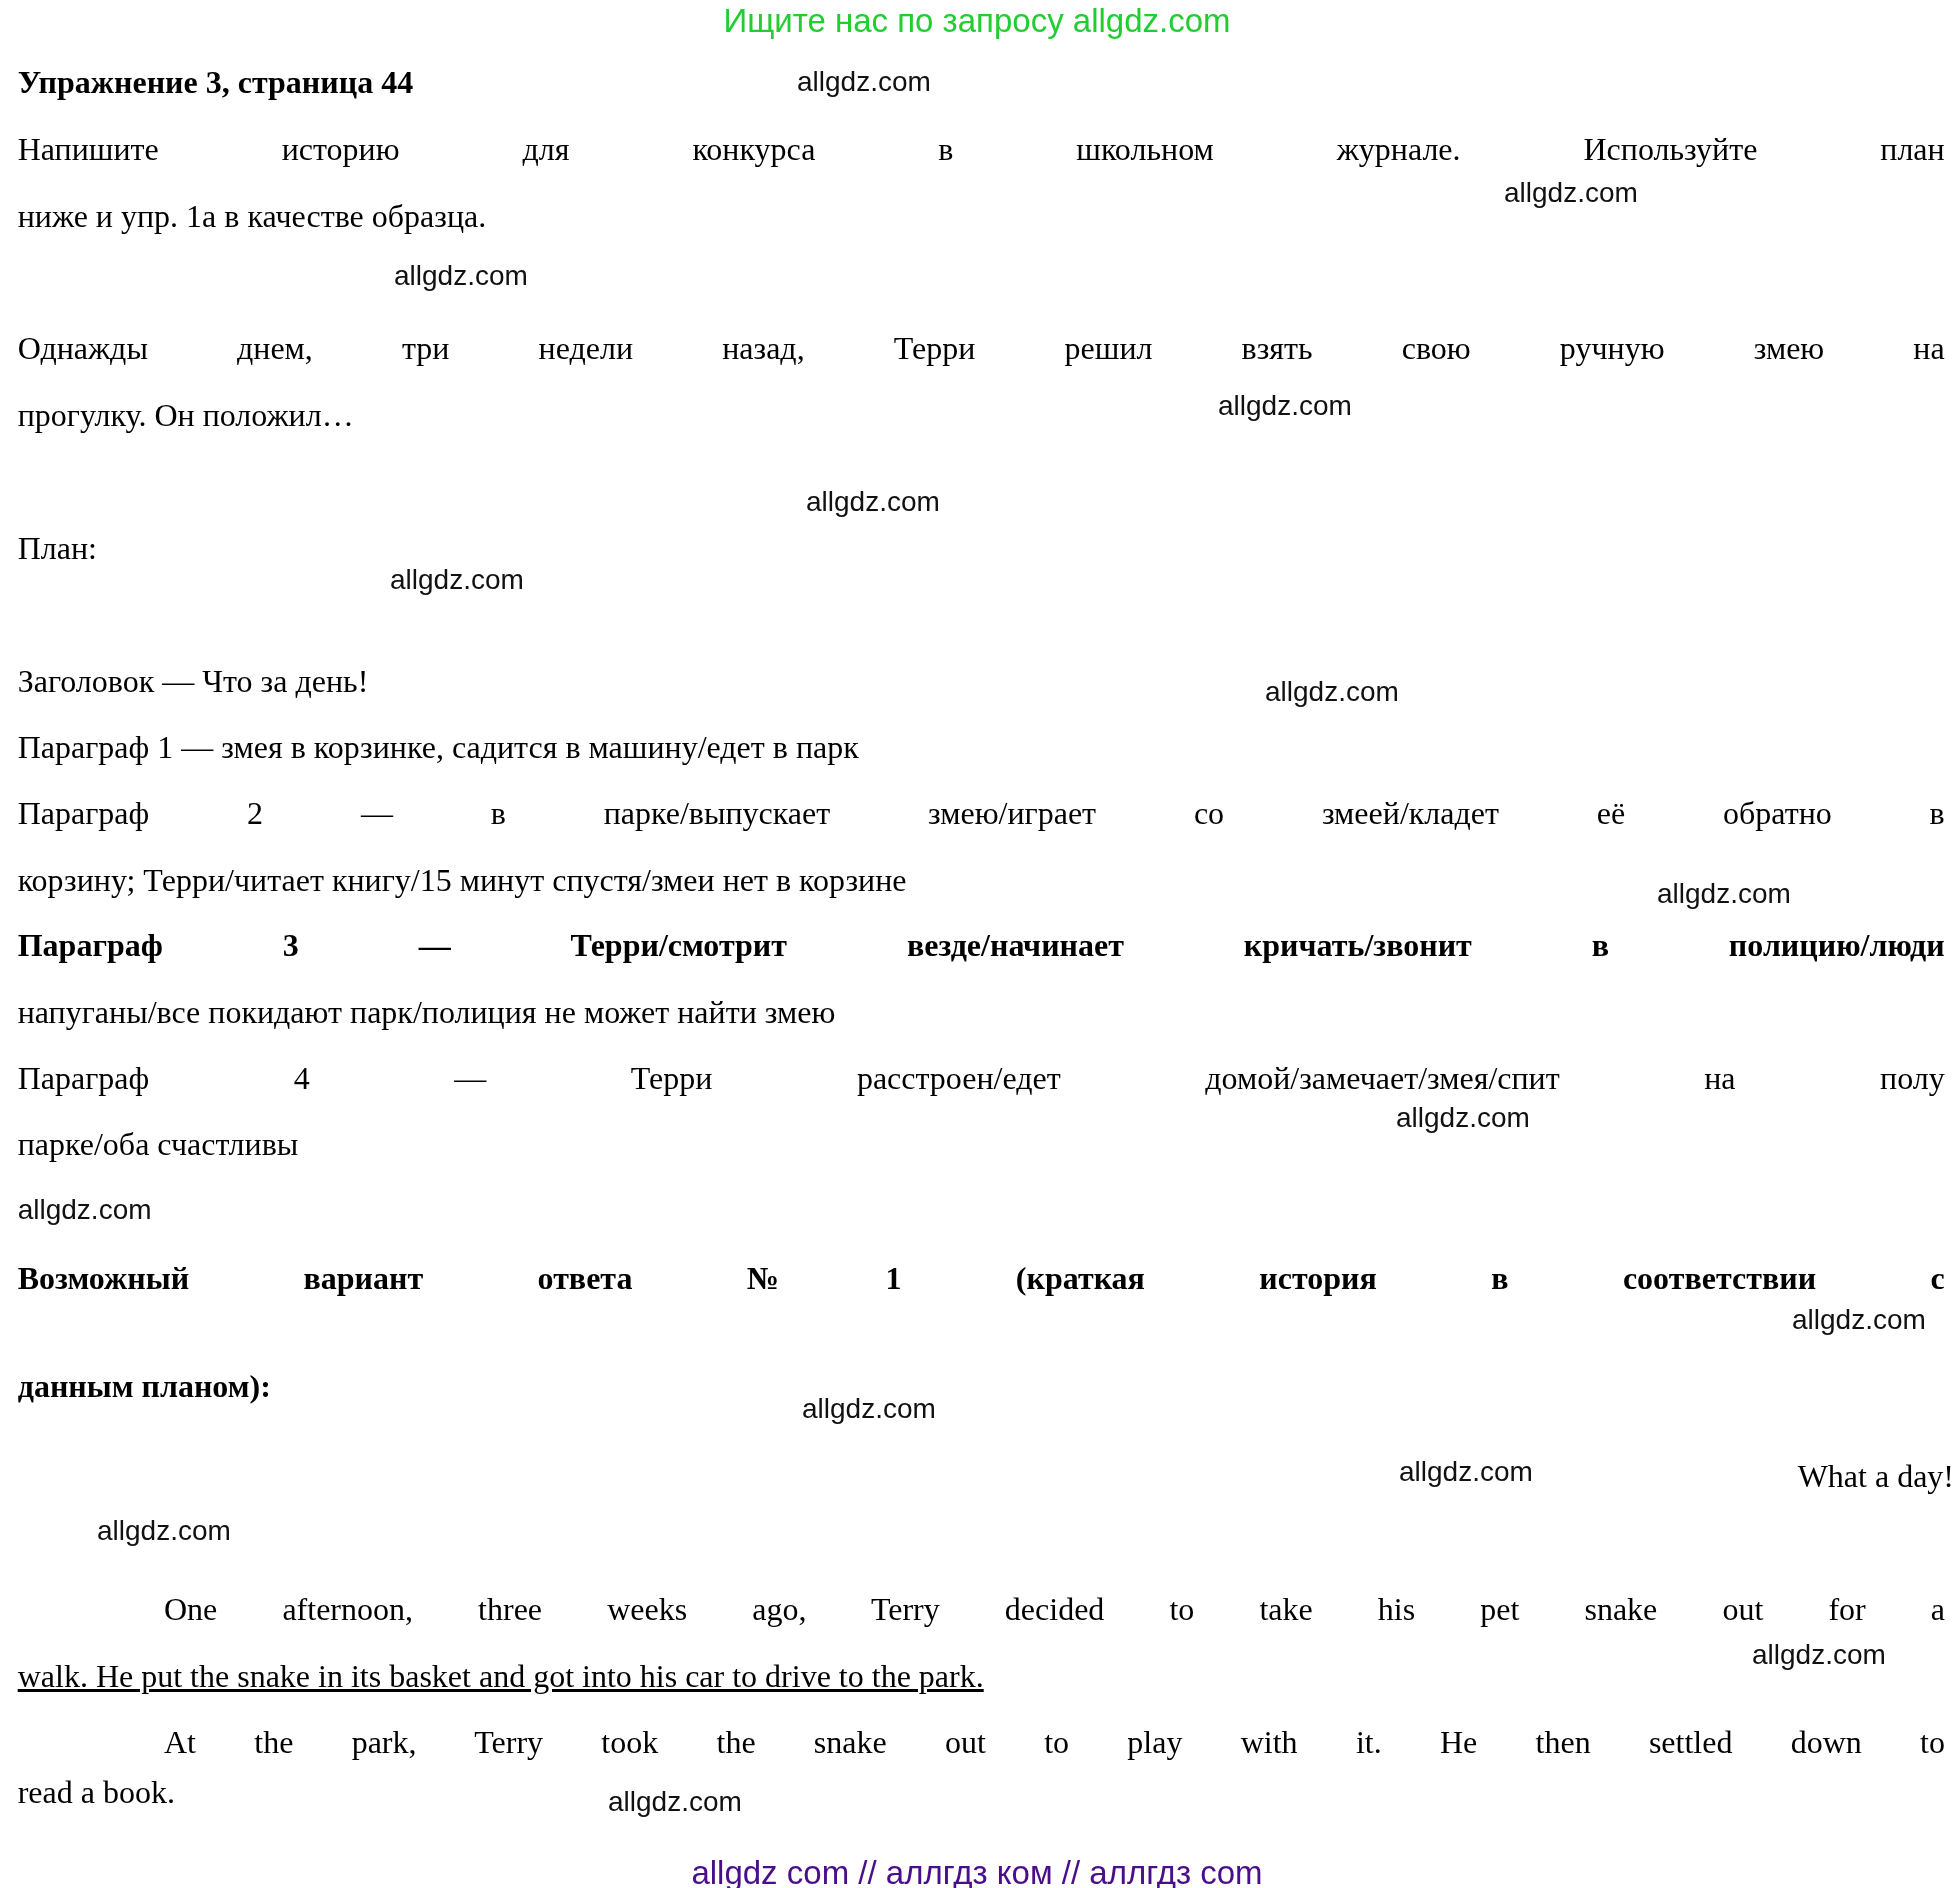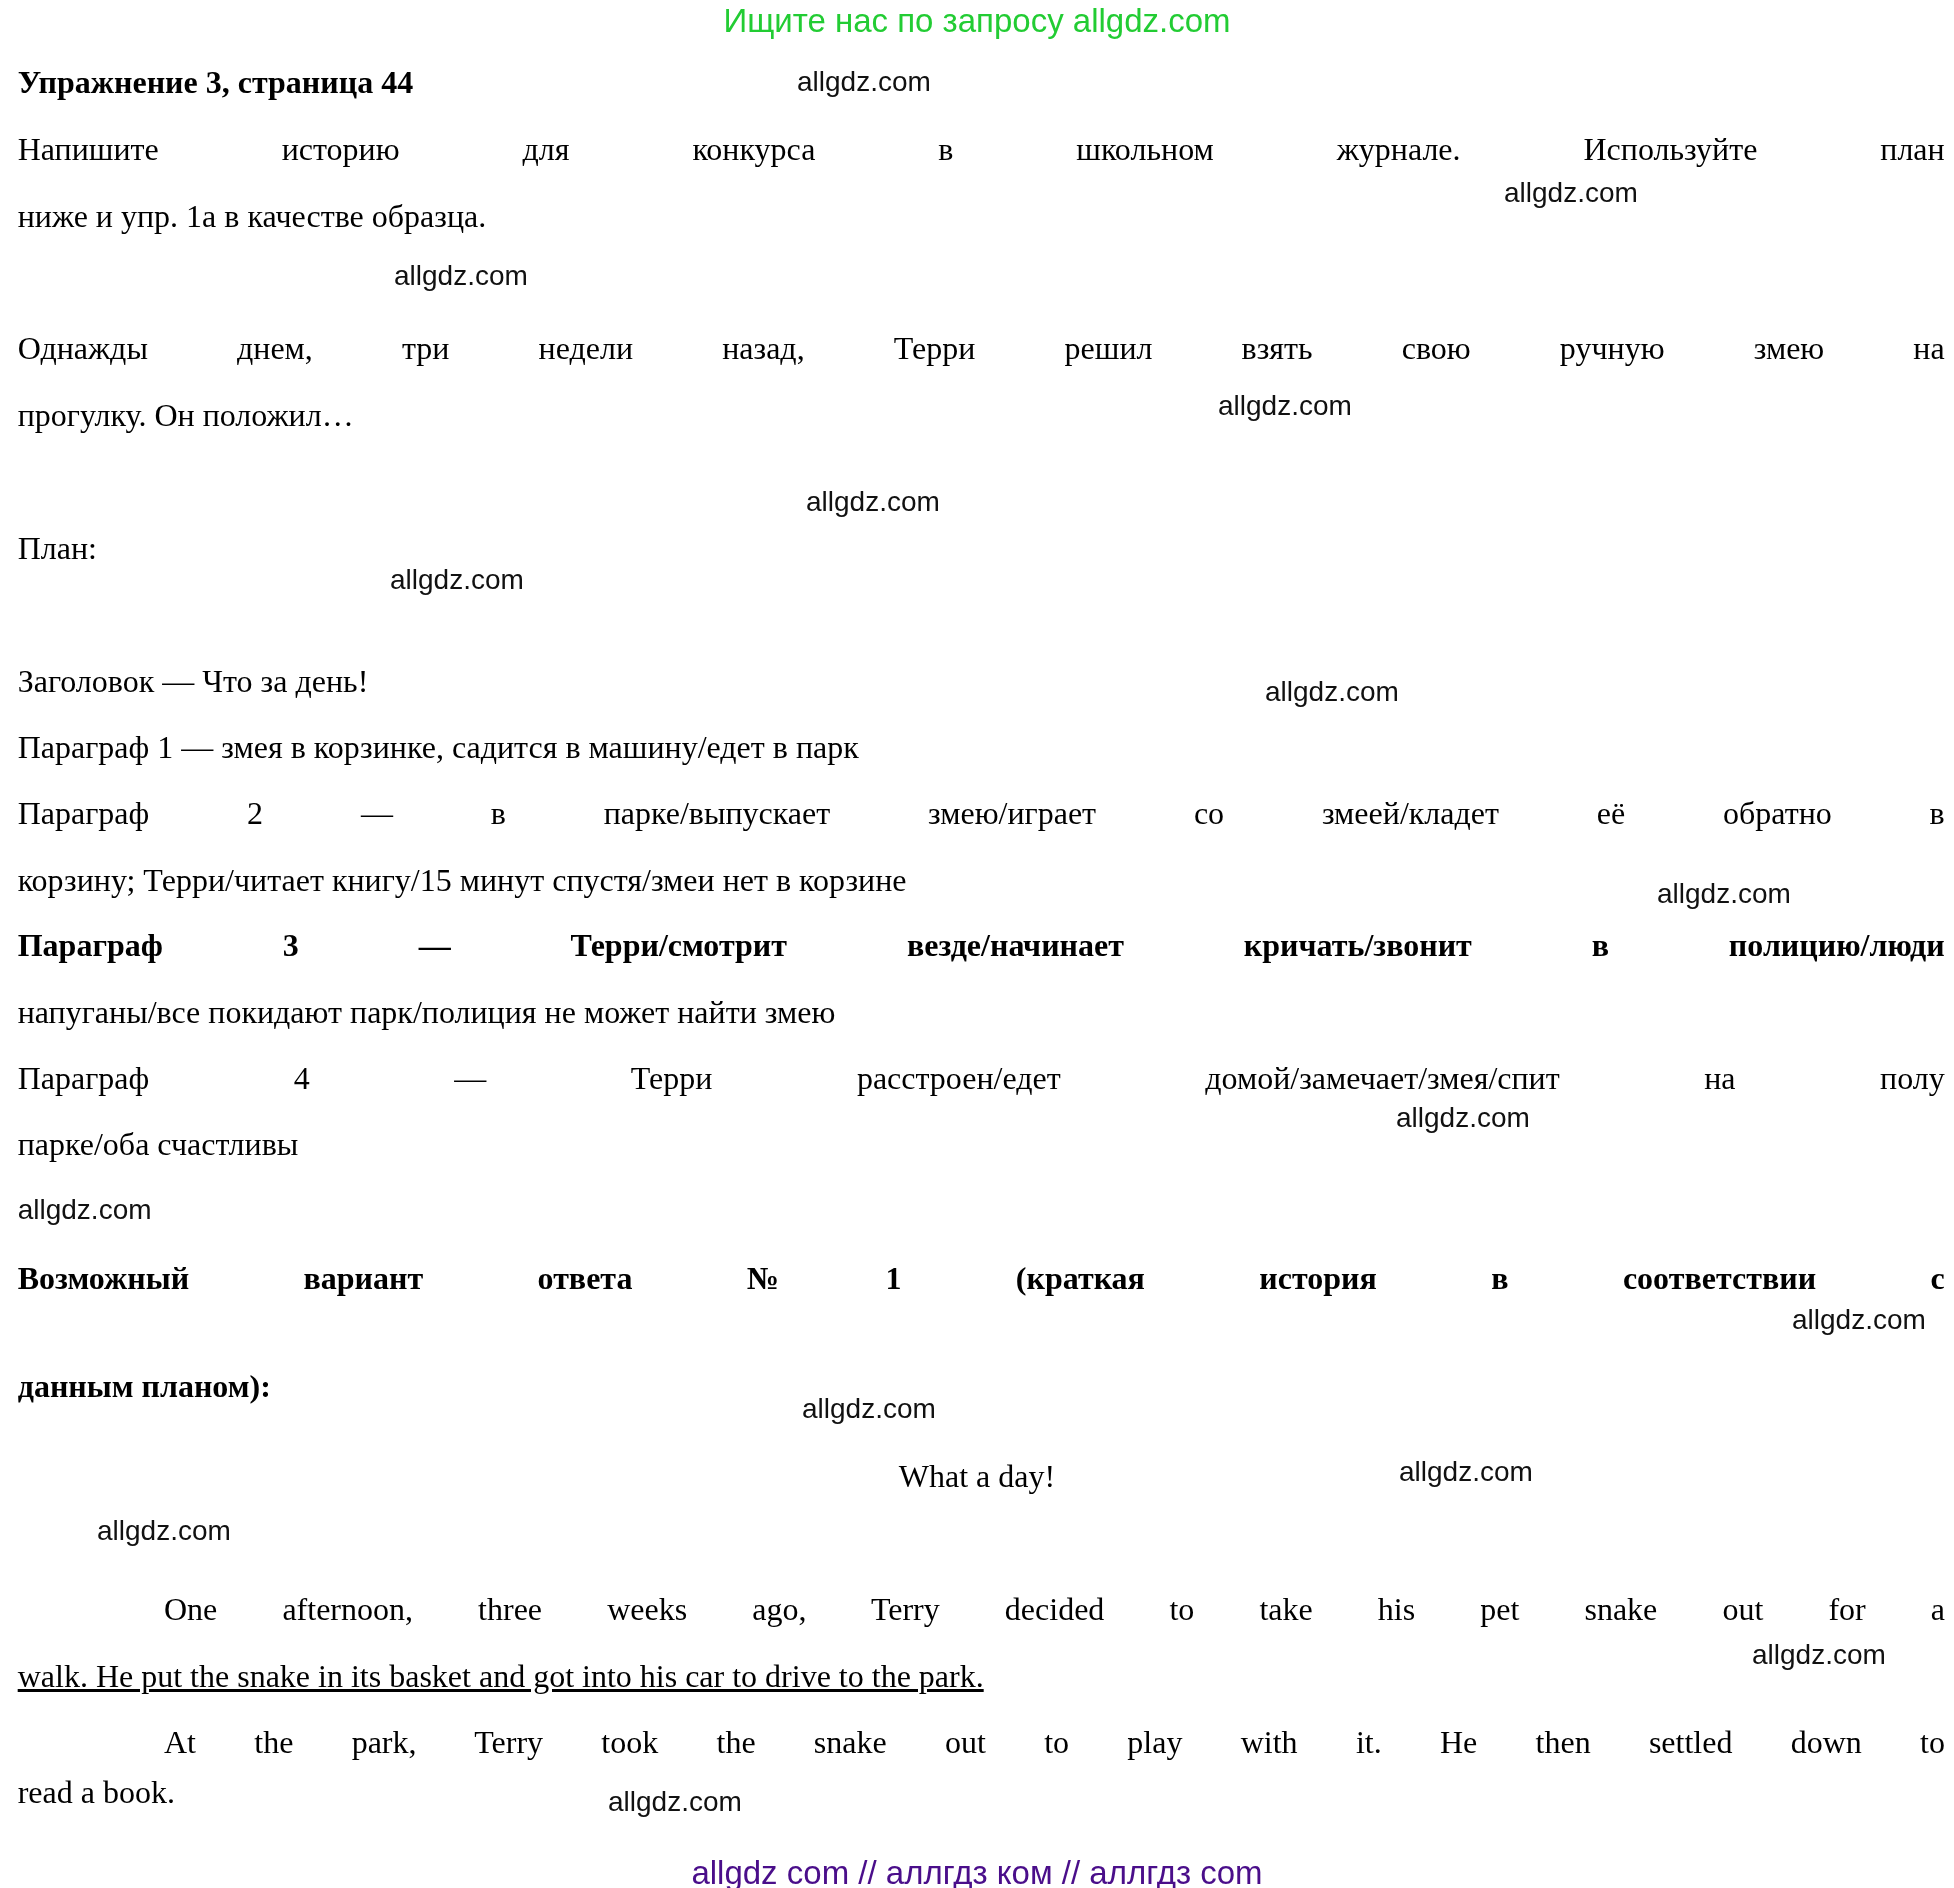--- a/index.html
+++ b/index.html
@@ -4,21 +4,21 @@
 <style>
   html, body { margin:0; padding:0; background:#ffffff; }
   body { width:1954px; height:1888px; position:relative; overflow:hidden; }
   .abs { position:absolute; white-space:nowrap; }
   .promo { left:0; width:1954px; text-align:center; top:0; font-family:"Liberation Sans", sans-serif; font-size:33px; line-height:41px; color:#22cc33; }
   .wm { font-family:"Liberation Sans", sans-serif; font-size:28px; line-height:33px; color:#111; }
   .serif { font-family:"Liberation Serif", serif; color:#000; font-size:32px; line-height:66px; }
   .bold { font-weight:bold; }
   .just { left:17.7px; width:1927px; text-align:justify; text-align-last:justify; white-space:normal; }
   .line { left:17.7px; }
-  .center { left:0; width:1954px; text-align:center; }
+  .center { left:0; width:1954px; text-align:right; }
   .footer { left:0; width:1954px; text-align:center; font-family:"Liberation Sans", sans-serif; font-size:33px; line-height:41px; color:#4a0e8a; }
 </style>
 </head>
 <body>
 
 <div class="abs promo">Ищите нас по запросу allgdz.com</div>
 
 <div class="abs serif bold line" style="top:49px;">Упражнение 3, страница 44</div>
 <div class="abs wm" style="left:797px;top:65px;">allgdz.com</div>
 

